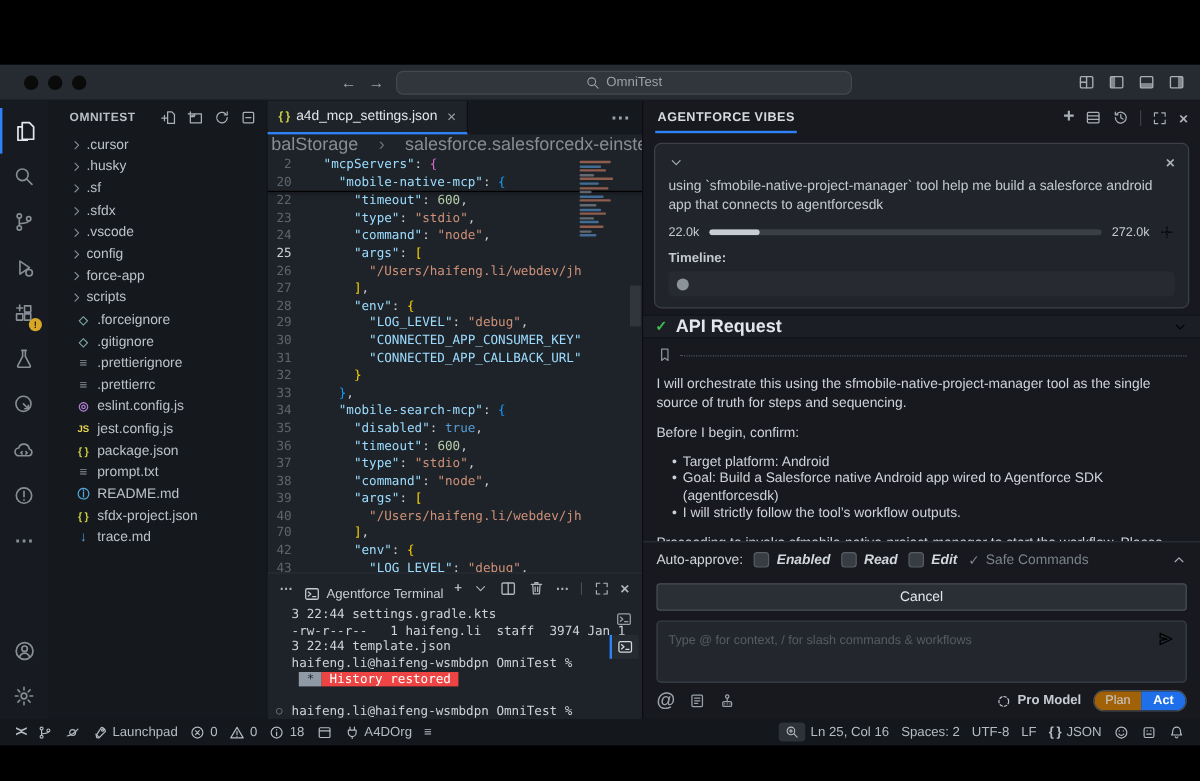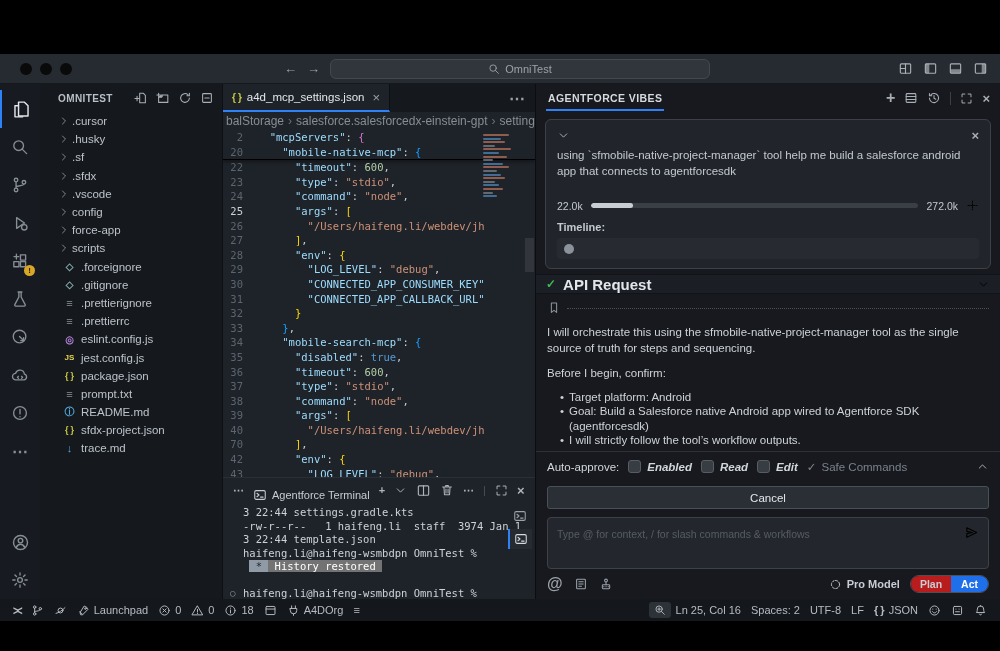--- a/index.html
+++ b/index.html
@@ -53,22 +53,22 @@
   #editor-col { width:313px; flex:none; display:flex; flex-direction:column; background:#1e2329;
     border-left:1px solid #0d1013; }
   #tabbar { height:28px; background:#15191e; display:flex; flex:none; align-items:stretch; }
   #tab-active { display:flex; align-items:center; gap:5px; padding:0 9px; background:#1e2329;
     border-right:1px solid #0d1013; border-bottom:2px solid #2f81f7;
     font-size:11.5px; color:#e2e6ea; }
   .json-glyph { color:#cbcb41; font-weight:bold; font-size:10px; }
   .tab-close { color:#9aa1a9; font-size:13px; margin-left:3px; }
   #tabbar-rest { flex:1; display:flex; align-items:center; justify-content:flex-end;
     gap:12px; padding-right:10px; color:#9aa1a9; }
-  #breadcrumb { height:18px; display:flex; align-items:center; gap:4px; padding-left:3px;
-    font-size:12px; color:#868d95; flex:none; white-space:nowrap; overflow:hidden; }
+  #breadcrumb { height:18px; display:flex; gap:17px; padding-left:3px;
+    font-size:15px; color:#868d95; flex:none; white-space:nowrap; overflow:hidden; }
   #breadcrumb .sep { color:#6a7178; }
 
   #code-area { flex:1; position:relative; overflow:hidden; font-family:"DejaVu Sans Mono",monospace;
     font-size:10.5px; line-height:14.6px; }
   .code-line { display:flex; height:14.6px; white-space:pre; position:relative; }
   .code-line .ln { width:34px; text-align:right; color:#5c656f; flex:none; padding-right:14px; }
   .code-line.cur .ln { color:#ccd2d8; }
   .bulb { position:absolute; left:52px; top:1px; color:#e2b41e; }
   #sticky { border-bottom:1px solid #000; box-shadow:0 2px 3px rgba(0,0,0,.35); position:relative; z-index:2; background:#1e2329;}
   .tk-k{color:#9cdcfe} .tk-p{color:#c8cdd3} .tk-s{color:#ce9178} .tk-n{color:#b5cea8}
@@ -81,40 +81,40 @@
   
   #terminal { height:122px; flex:none; border-top:1px solid #2a2f36; display:flex; flex-direction:column;
     background:#1e2329; position:relative; }
   #term-header { height:24px; display:flex; align-items:center; gap:9px; padding:0 10px;
     color:#aeb4bb; font-size:11px; flex:none; }
   #term-title { display:flex; align-items:center; gap:5px; color:#c6ccd2;margin-top:10px; }
   .term-div { color:#4a5058; }
   #term-body { flex:1; font-family:"DejaVu Sans Mono",monospace; font-size:10.5px; line-height:13.6px;
     color:#ccd2d8; padding:4px 0 0 20px; white-space:pre; position:relative; }
   .hist-chip1 { background:#8f9aa6; color:#1e2329; }
-  .hist-chip2 { background:#737373; color:#fff; }
+  .hist-chip2 { background:#ef4444; color:#fff; }
   .term-deco { position:absolute; left:7px; color:#868d95; font-size:9px; }
   #term-tabs { position:absolute; right:3px; top:28px; display:flex; flex-direction:column; gap:3px; }
   .term-tab { width:24px; height:20px; display:flex; align-items:center; justify-content:center; color:#9aa1a9; }
   .term-tab.sel { border-left:2px solid #2f81f7; background:#262b31; color:#d5dae0; }
 
   
   #vibes { width:465px; flex:none; background:#17191e; border-left:1px solid #0b0d10;
     display:flex; flex-direction:column; min-height:0; }
   #vibes-header { height:28px; display:flex; align-items:center; padding:0 10px; flex:none;text-align:center; }
   #vibes-title { font-size:10.5px; font-weight:bold; letter-spacing:.4px; color:#d6dade;
     border-bottom:2px solid #2f81f7; padding:6px 2px 5px; }
   #vibes-hicons { margin-left:auto; display:flex; align-items:center; gap:9px; color:#a9afb6; }
   .vdiv { width:1px; height:13px; background:#3a4047; }
 
   #vibes-card { margin:7px 9px 0; background:#21252b; border:1px solid #3c4149; border-radius:6px;
     padding:8px 11px 9px; flex:none; }
   .card-toprow { display:flex; justify-content:space-between; color:#a9afb6; margin-bottom:4px; }
   #prompt-text { font-size:11.5px; line-height:16px; color:#c3c9cf; }
-  .progress-row { display:flex; align-items:center; gap:8px; margin-top:20px; }
+  .progress-row { display:flex; align-items:center; gap:8px; margin-top:8px; }
   .ptext { font-size:10.5px; color:#c3c9cf; }
   #ptrack { flex:1; height:5px; border-radius:3px; background:#3a3f46; overflow:hidden; }
   #pfill { height:100%; border-radius:3px; background:#c8cdd3; }
   #timeline-label { margin-top:9px; font-size:11px; font-weight:bold; color:#c3c9cf; }
   #timeline-box { margin-top:5px; background:#272b31; border-radius:4px; height:21px;
     display:flex; align-items:center; padding:0 7px; }
   #timeline-dot { width:10px; height:10px; border-radius:50%; background:#8b929a; }
 
   #section-row { margin-top:5px; height:20px; overflow:hidden; background:#1b1f25;
     border-top:1px solid #101318; border-bottom:1px solid #101318;
@@ -148,21 +148,21 @@
     display:flex; flex-direction:column; justify-content:space-between; }
   #input-placeholder { font-size:11.5px; color:#6f767e; }
   .hint-row { display:flex; align-items:flex-end; }
   #input-hint { font-size:10.5px; color:#565c64; flex:1; }
 
   #vibes-footer { flex:none; height:30px; display:flex; align-items:center; gap:11px;
     padding:0 11px; color:#9aa1a9; }
   #footer-right { margin-left:auto; display:flex; align-items:center; gap:10px; }
   #pro-model { display:flex; align-items:center; gap:5px; font-size:11px; font-weight:bold; color:#c8cdd3; }
   #mode-toggle { display:flex; border:1px solid #4a5057; border-radius:10px; overflow:hidden; }
-  #mode-plan { padding:2px 9px; font-size:10.5px; font-weight:bold; color:#c8cdd3; background:#b91c1c; }
+  #mode-plan { padding:2px 9px; font-size:10.5px; font-weight:normal; color:#c8cdd3; background:#a16207; }
   #mode-act { padding:2px 10px; font-size:10.5px; font-weight:bold; color:#fff; background:#1f6feb; }
 
   
   #statusbar { height:22px; background:#14171b; display:flex; align-items:center;
     font-size:11px; color:#b6bcc3; padding:0 8px; flex:none; }
   .sb-item { display:flex; align-items:center; gap:4px; padding:0 5px; height:22px; cursor:pointer; }
   .sb-item.boxed { background:#2d3238; border-radius:3px; height:16px; padding:0 5px; }
   #sb-right { margin-left:auto; display:flex; align-items:center; }
   .remote-glyph { letter-spacing:-2px; font-size:10px; font-weight:bold; transform:scaleY(1.2); }
 </style>

